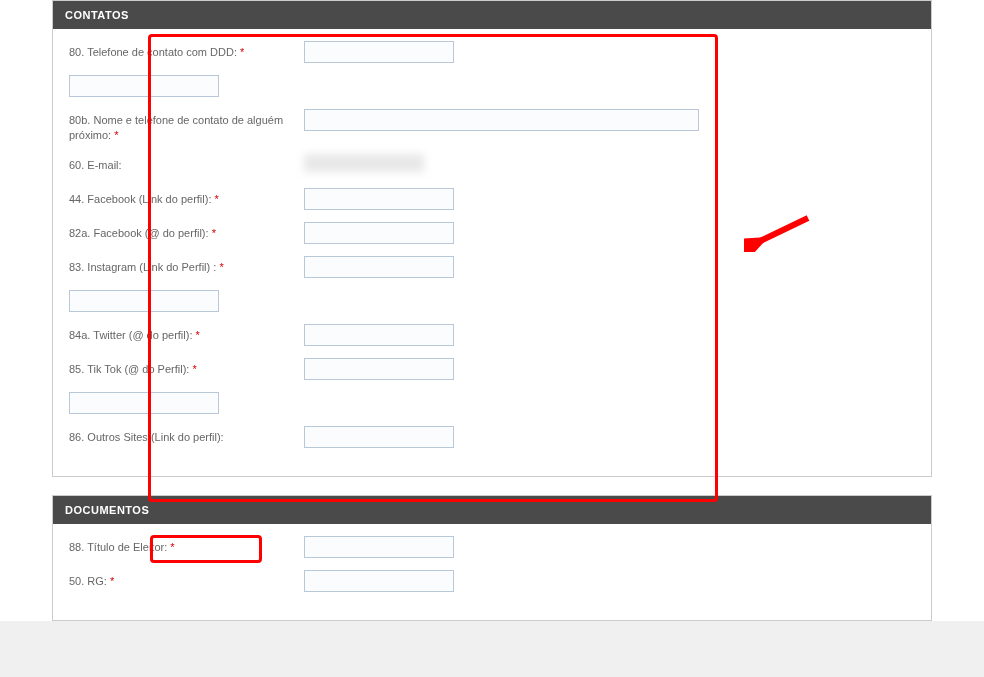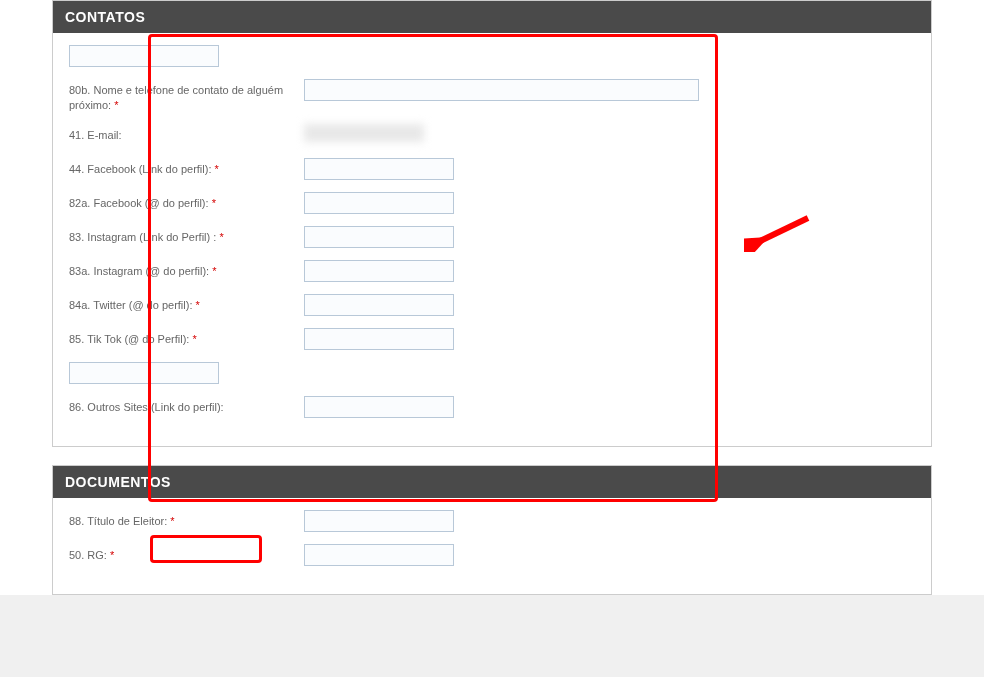--- a/index.html
+++ b/index.html
@@ -19,21 +19,21 @@
       position: relative;
     }
     .section {
       margin-bottom: 18px;
       border: 1px solid #ccc;
     }
     .section-header {
       background: #4a4a4a;
       color: #fff;
       font-weight: bold;
-      font-size: 14px;
+      font-size: 11px;
       padding: 8px 12px;
       letter-spacing: 0.5px;
     }
     .section-body {
       background: #fff;
       padding: 12px 16px 16px 16px;
       position: relative;
     }
     .form-row {
       display: flex;
@@ -105,52 +105,55 @@
 </head>
 <body>
 
 <div class="outer-frame">
   <div class="page-container">
 
     <div class="section">
       <div class="section-header">CONTATOS</div>
       <div class="section-body">
 
+        <div class="form-row">
+          <div class="form-label"><span>80. Telefone de contato com DDD:</span> <span class="req">*</span></div>
+          <input type="text" class="form-input" value="" style="">
+        </div>
 
         <div class="form-row">
           <input type="text" class="form-input" value="" style="">
         </div>
 
         <div class="form-row">
           <div class="form-label"><span>80b. Nome e telefone de contato de alguém próximo:</span> <span class="req">*</span></div>
           <input type="text" class="form-input wide" value="" style="">
         </div>
 
         <div class="form-row">
-          <div class="form-label"><span>41. E-mail:</span></div>
+          <div class="form-label"><span>60. E-mail:</span></div>
           <span class="blurred-value"></span>
         </div>
 
         <div class="form-row">
           <div class="form-label"><span>44. Facebook (Link do perfil):</span> <span class="req">*</span></div>
           <input type="text" class="form-input" value="" style="">
         </div>
 
         <div class="form-row">
           <div class="form-label"><span>82a. Facebook (@ do perfil):</span> <span class="req">*</span></div>
           <input type="text" class="form-input" value="" style="">
         </div>
 
         <div class="form-row">
           <div class="form-label"><span>83. Instagram (Link do Perfil) :</span> <span class="req">*</span></div>
           <input type="text" class="form-input" value="" style="">
         </div>
 
         <div class="form-row">
-          <div class="form-label"><span>83a. Instagram (@ do perfil):</span> <span class="req">*</span></div>
           <input type="text" class="form-input" value="" style="">
         </div>
 
 
         <div class="form-row">
           <div class="form-label"><span>84a. Twitter (@ do perfil):</span> <span class="req">*</span></div>
           <input type="text" class="form-input" value="" style="">
         </div>
 
         <div class="form-row">

